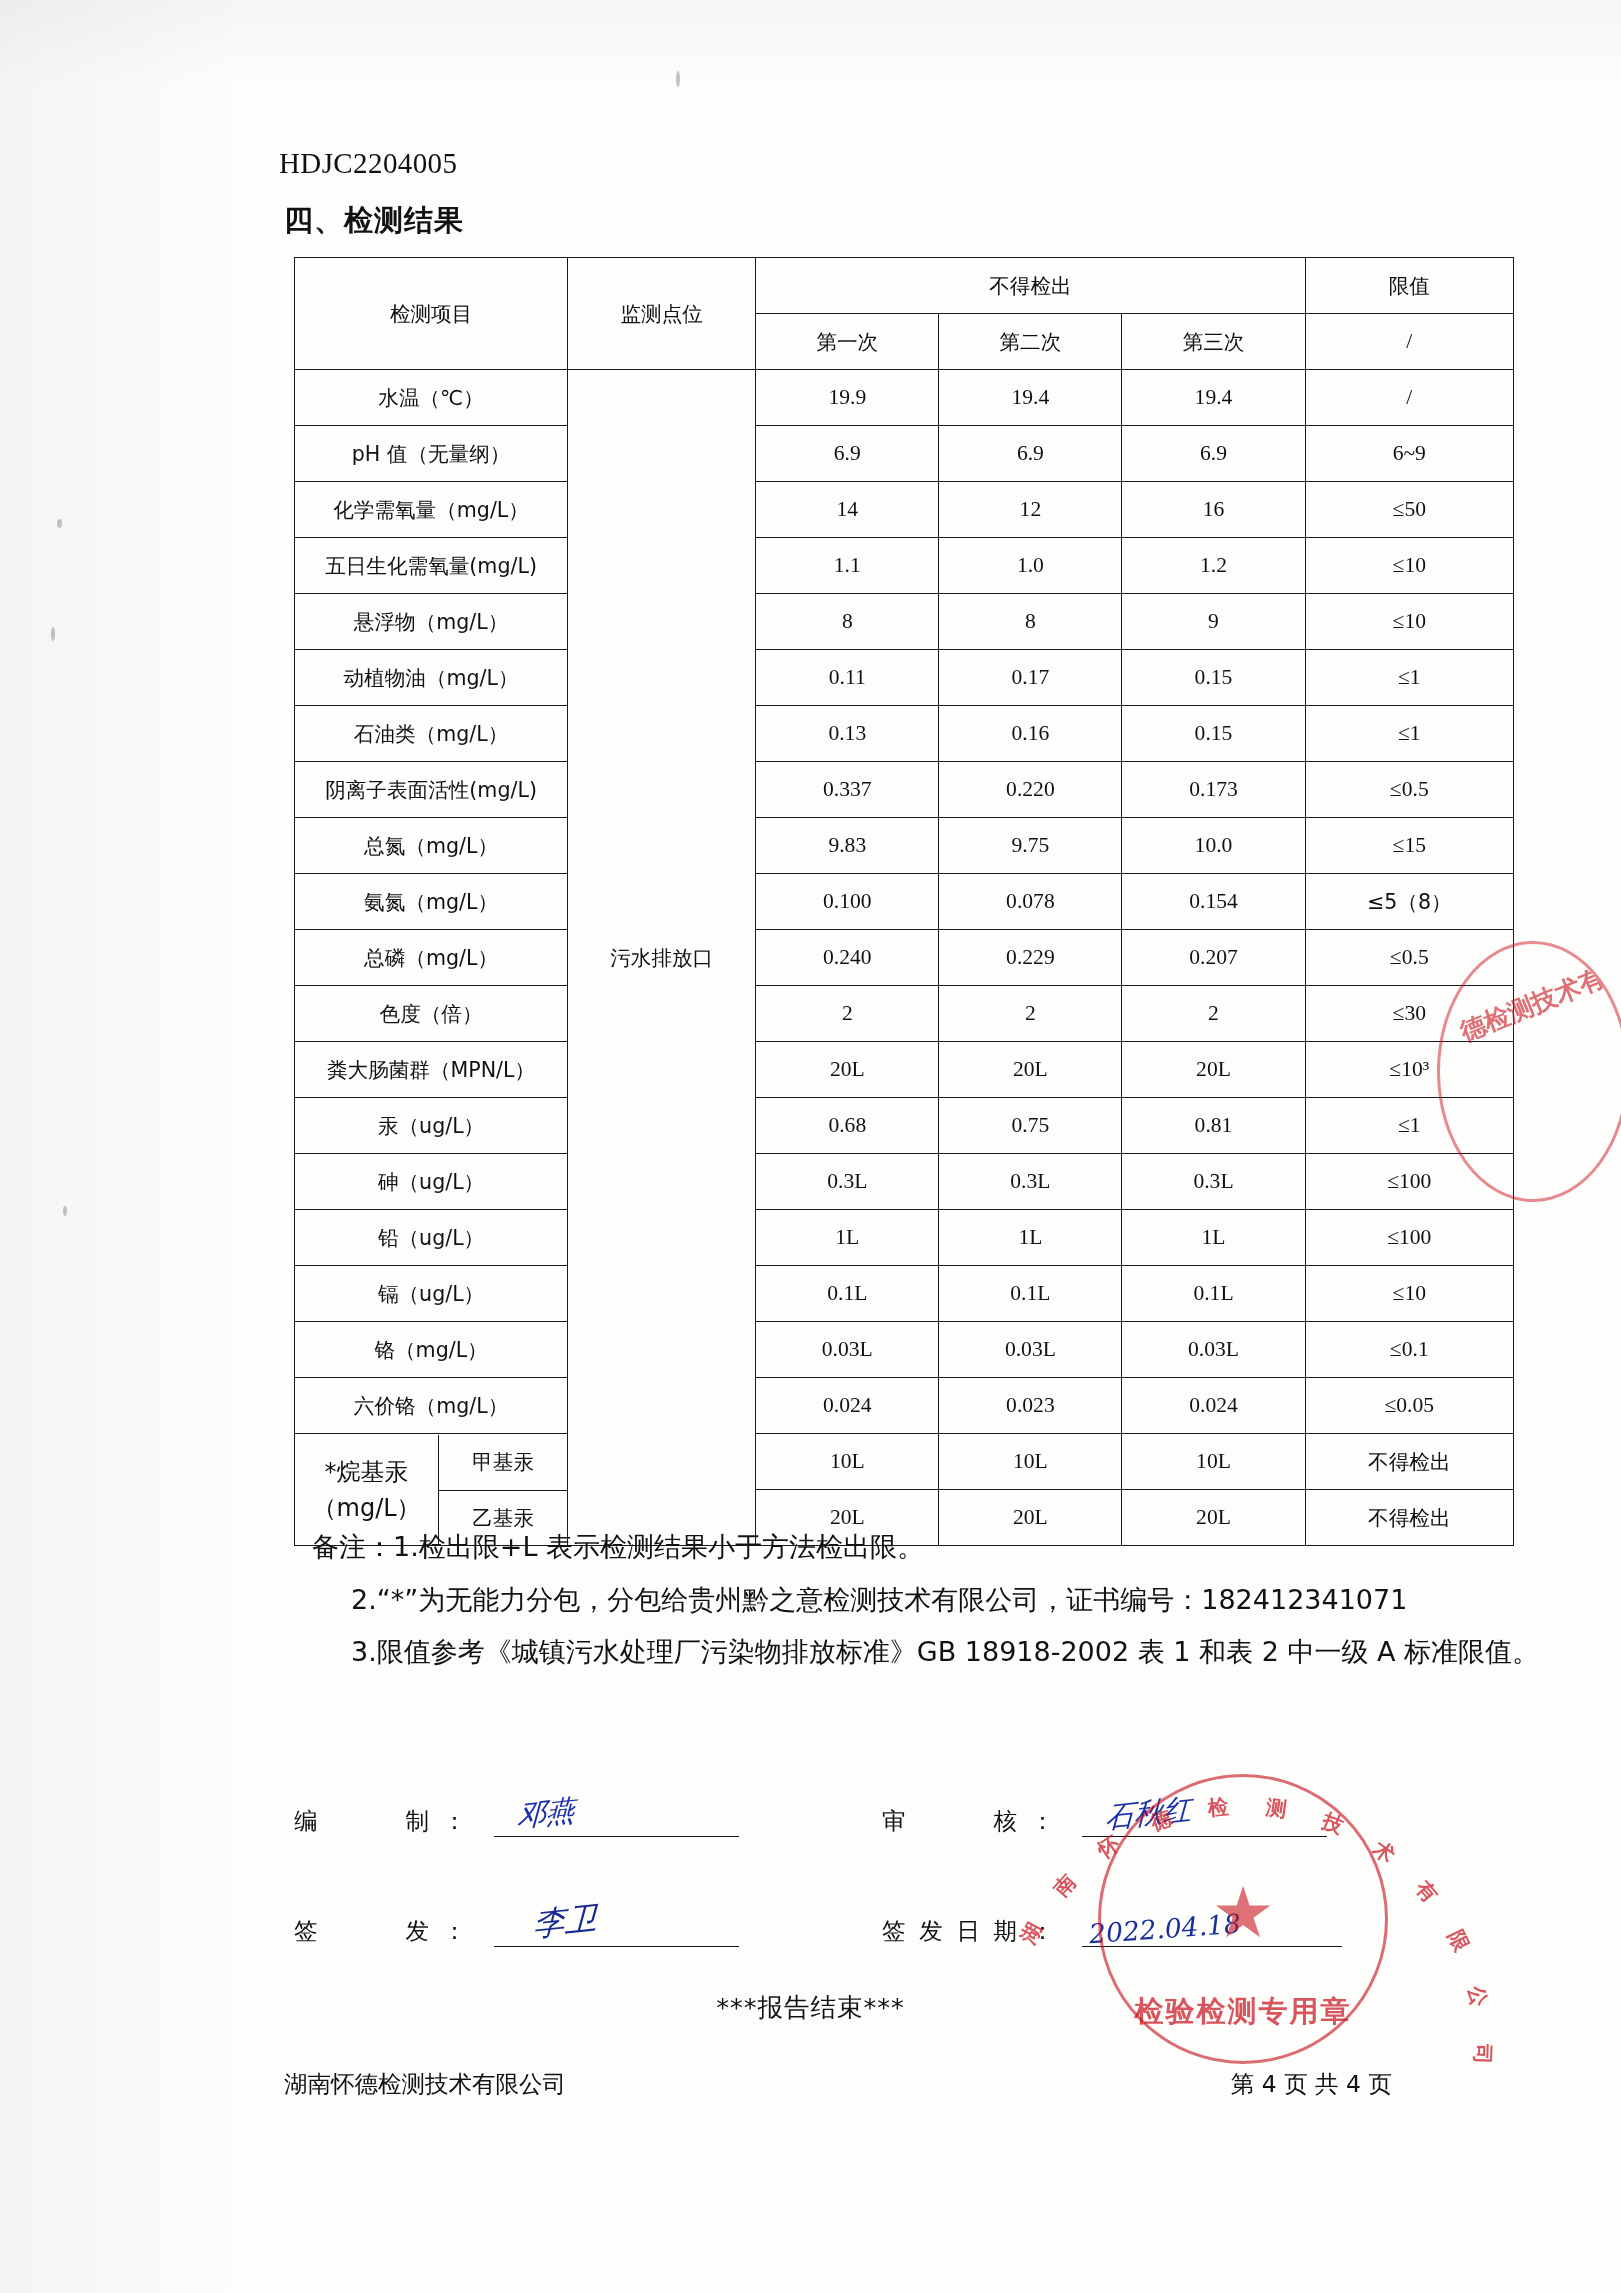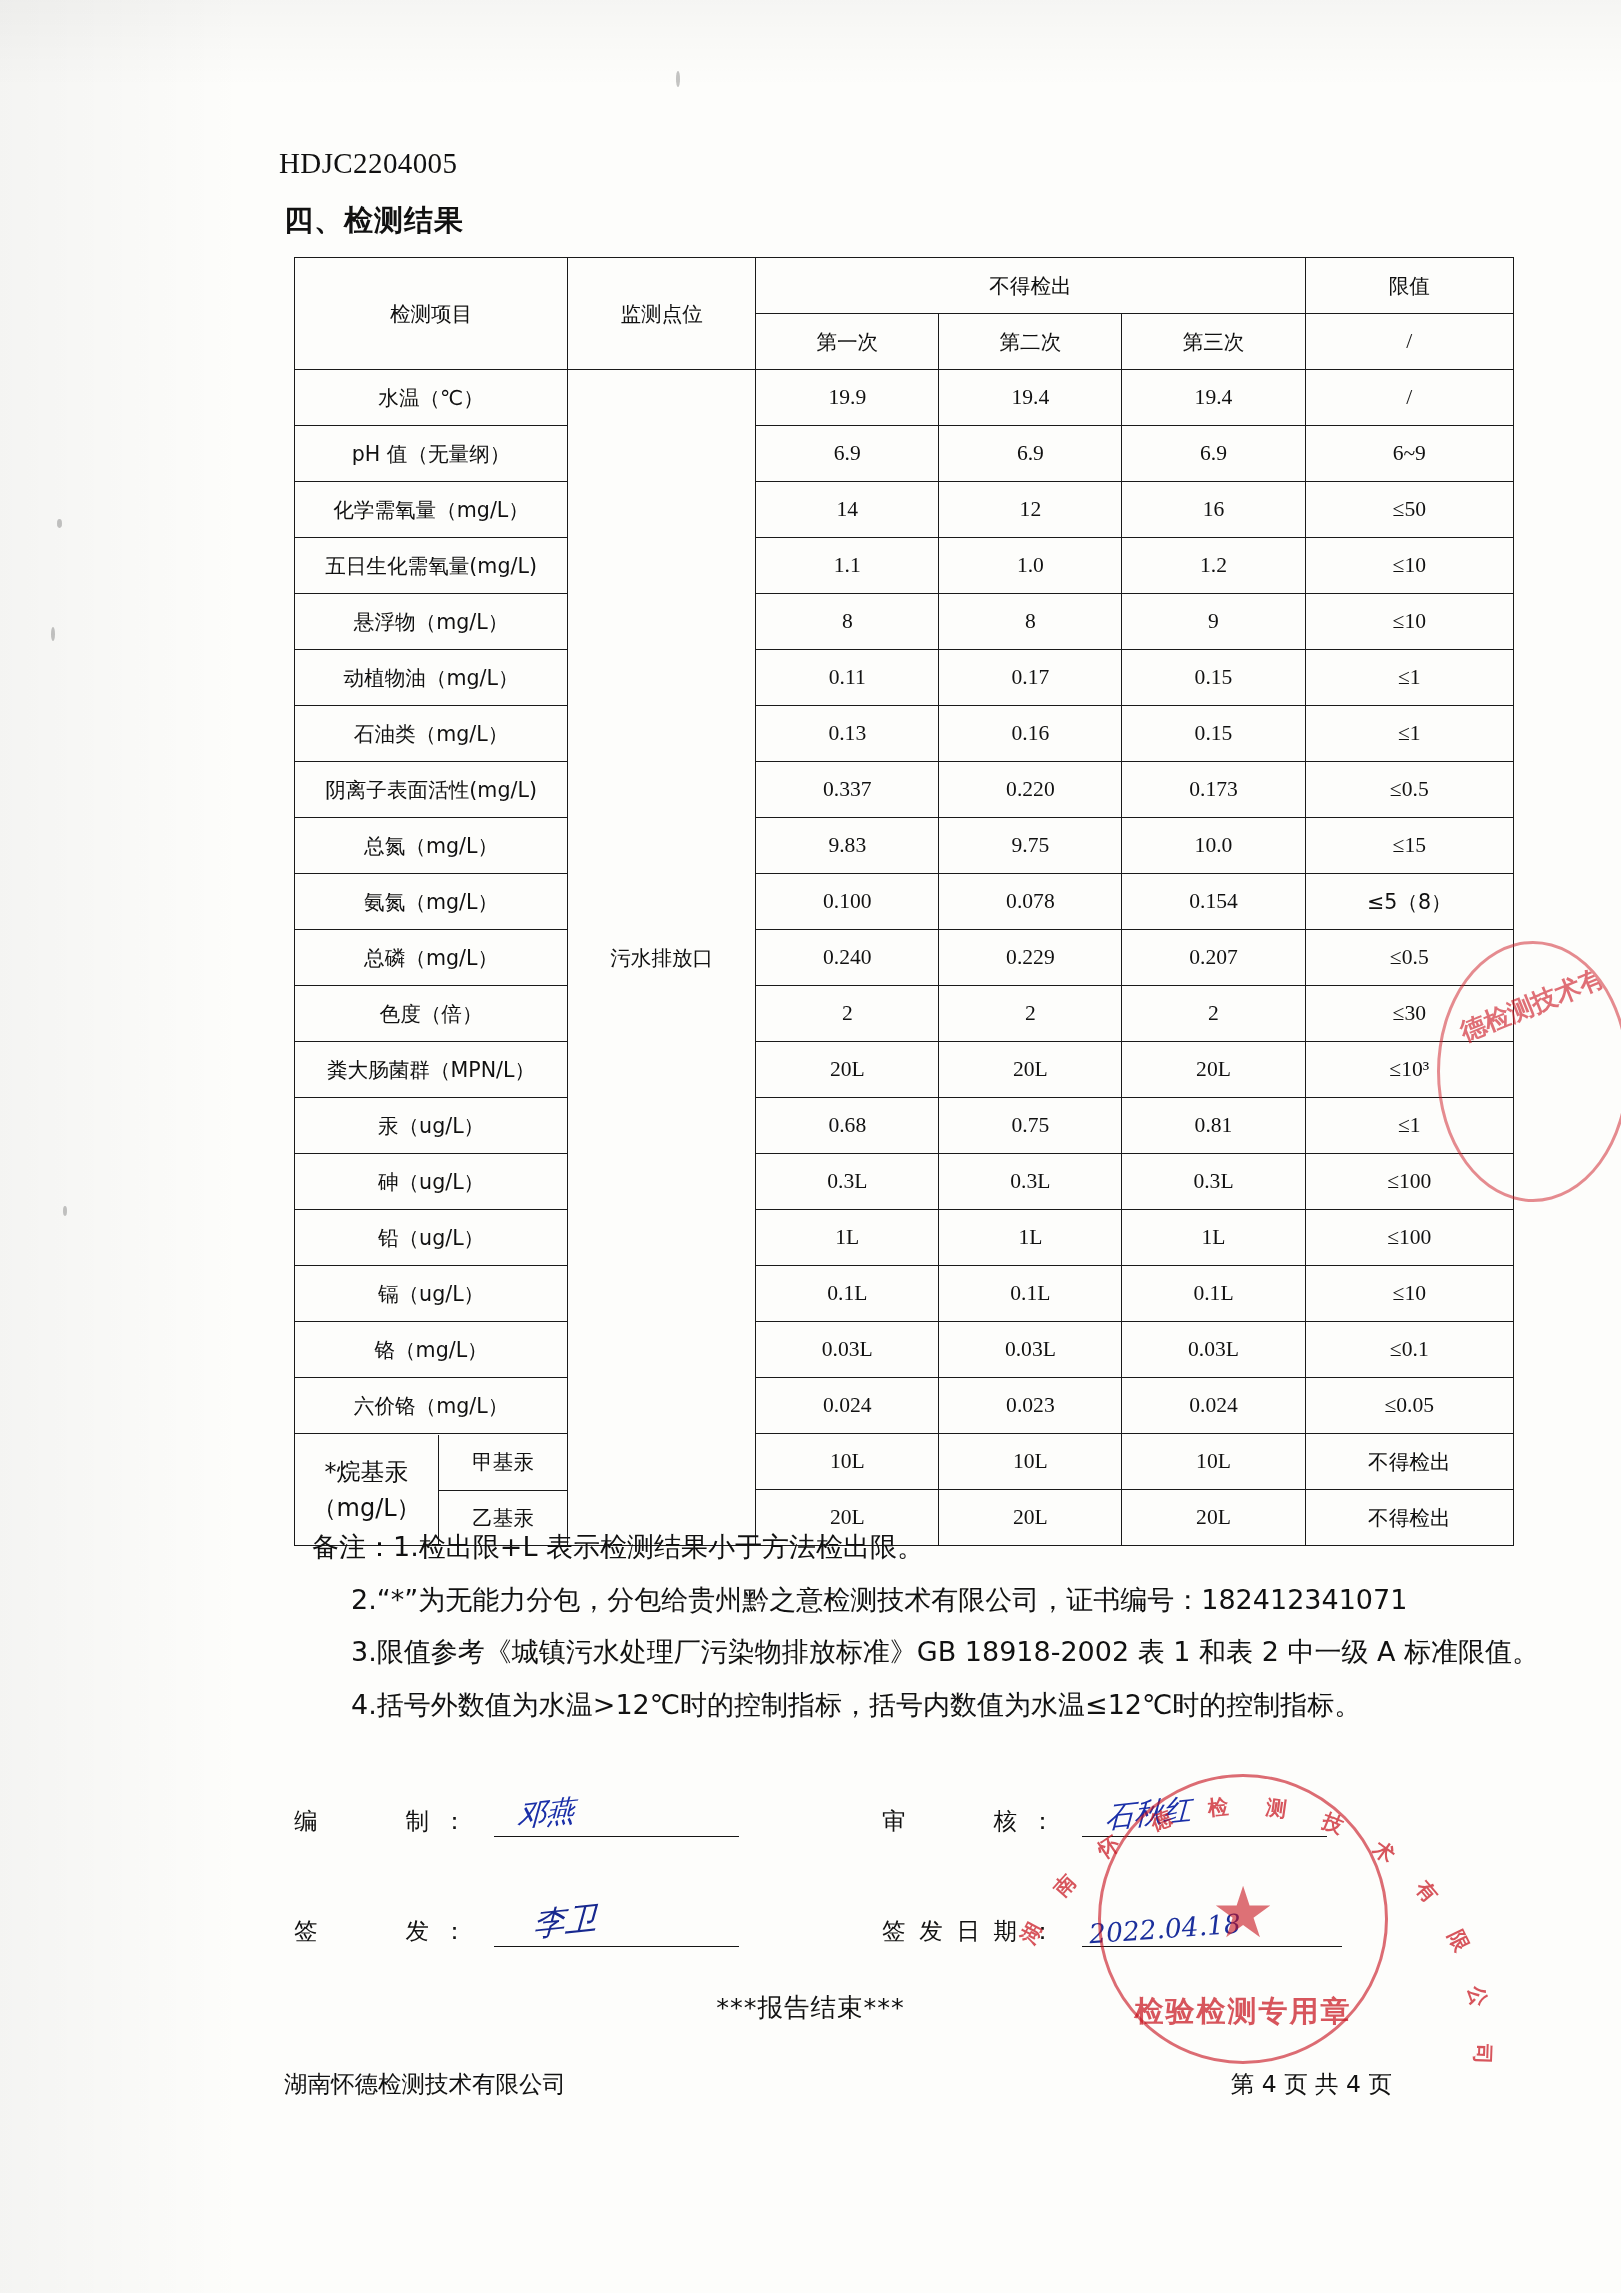--- a/index.html
+++ b/index.html
@@ -470,21 +470,20 @@
         <td class="num">20L</td>
         <td class="item-cell">不得检出</td>
       </tr>
     </tbody>
   </table>
 
   <div class="notes">
     <div class="note-line">备注：1.检出限+L 表示检测结果小于方法检出限。</div>
     <div class="note-line indent">2.“*”为无能力分包，分包给贵州黔之意检测技术有限公司，证书编号：182412341071</div>
     <div class="note-line indent">3.限值参考《城镇污水处理厂污染物排放标准》GB 18918-2002 表 1 和表 2 中一级 A 标准限值。</div>
-    <div class="note-line indent">4.括号外数值为水温&gt;12℃时的控制指标，括号内数值为水温≤12℃时的控制指标。</div>
   </div>
 
   <div class="sign-area">
     <div class="sign-row">
       <div class="sign-block">
         <span class="sign-label">编　　制：</span>
         <span class="sign-line">
           <span class="sign-script">邓燕</span>
         </span>
       </div>

